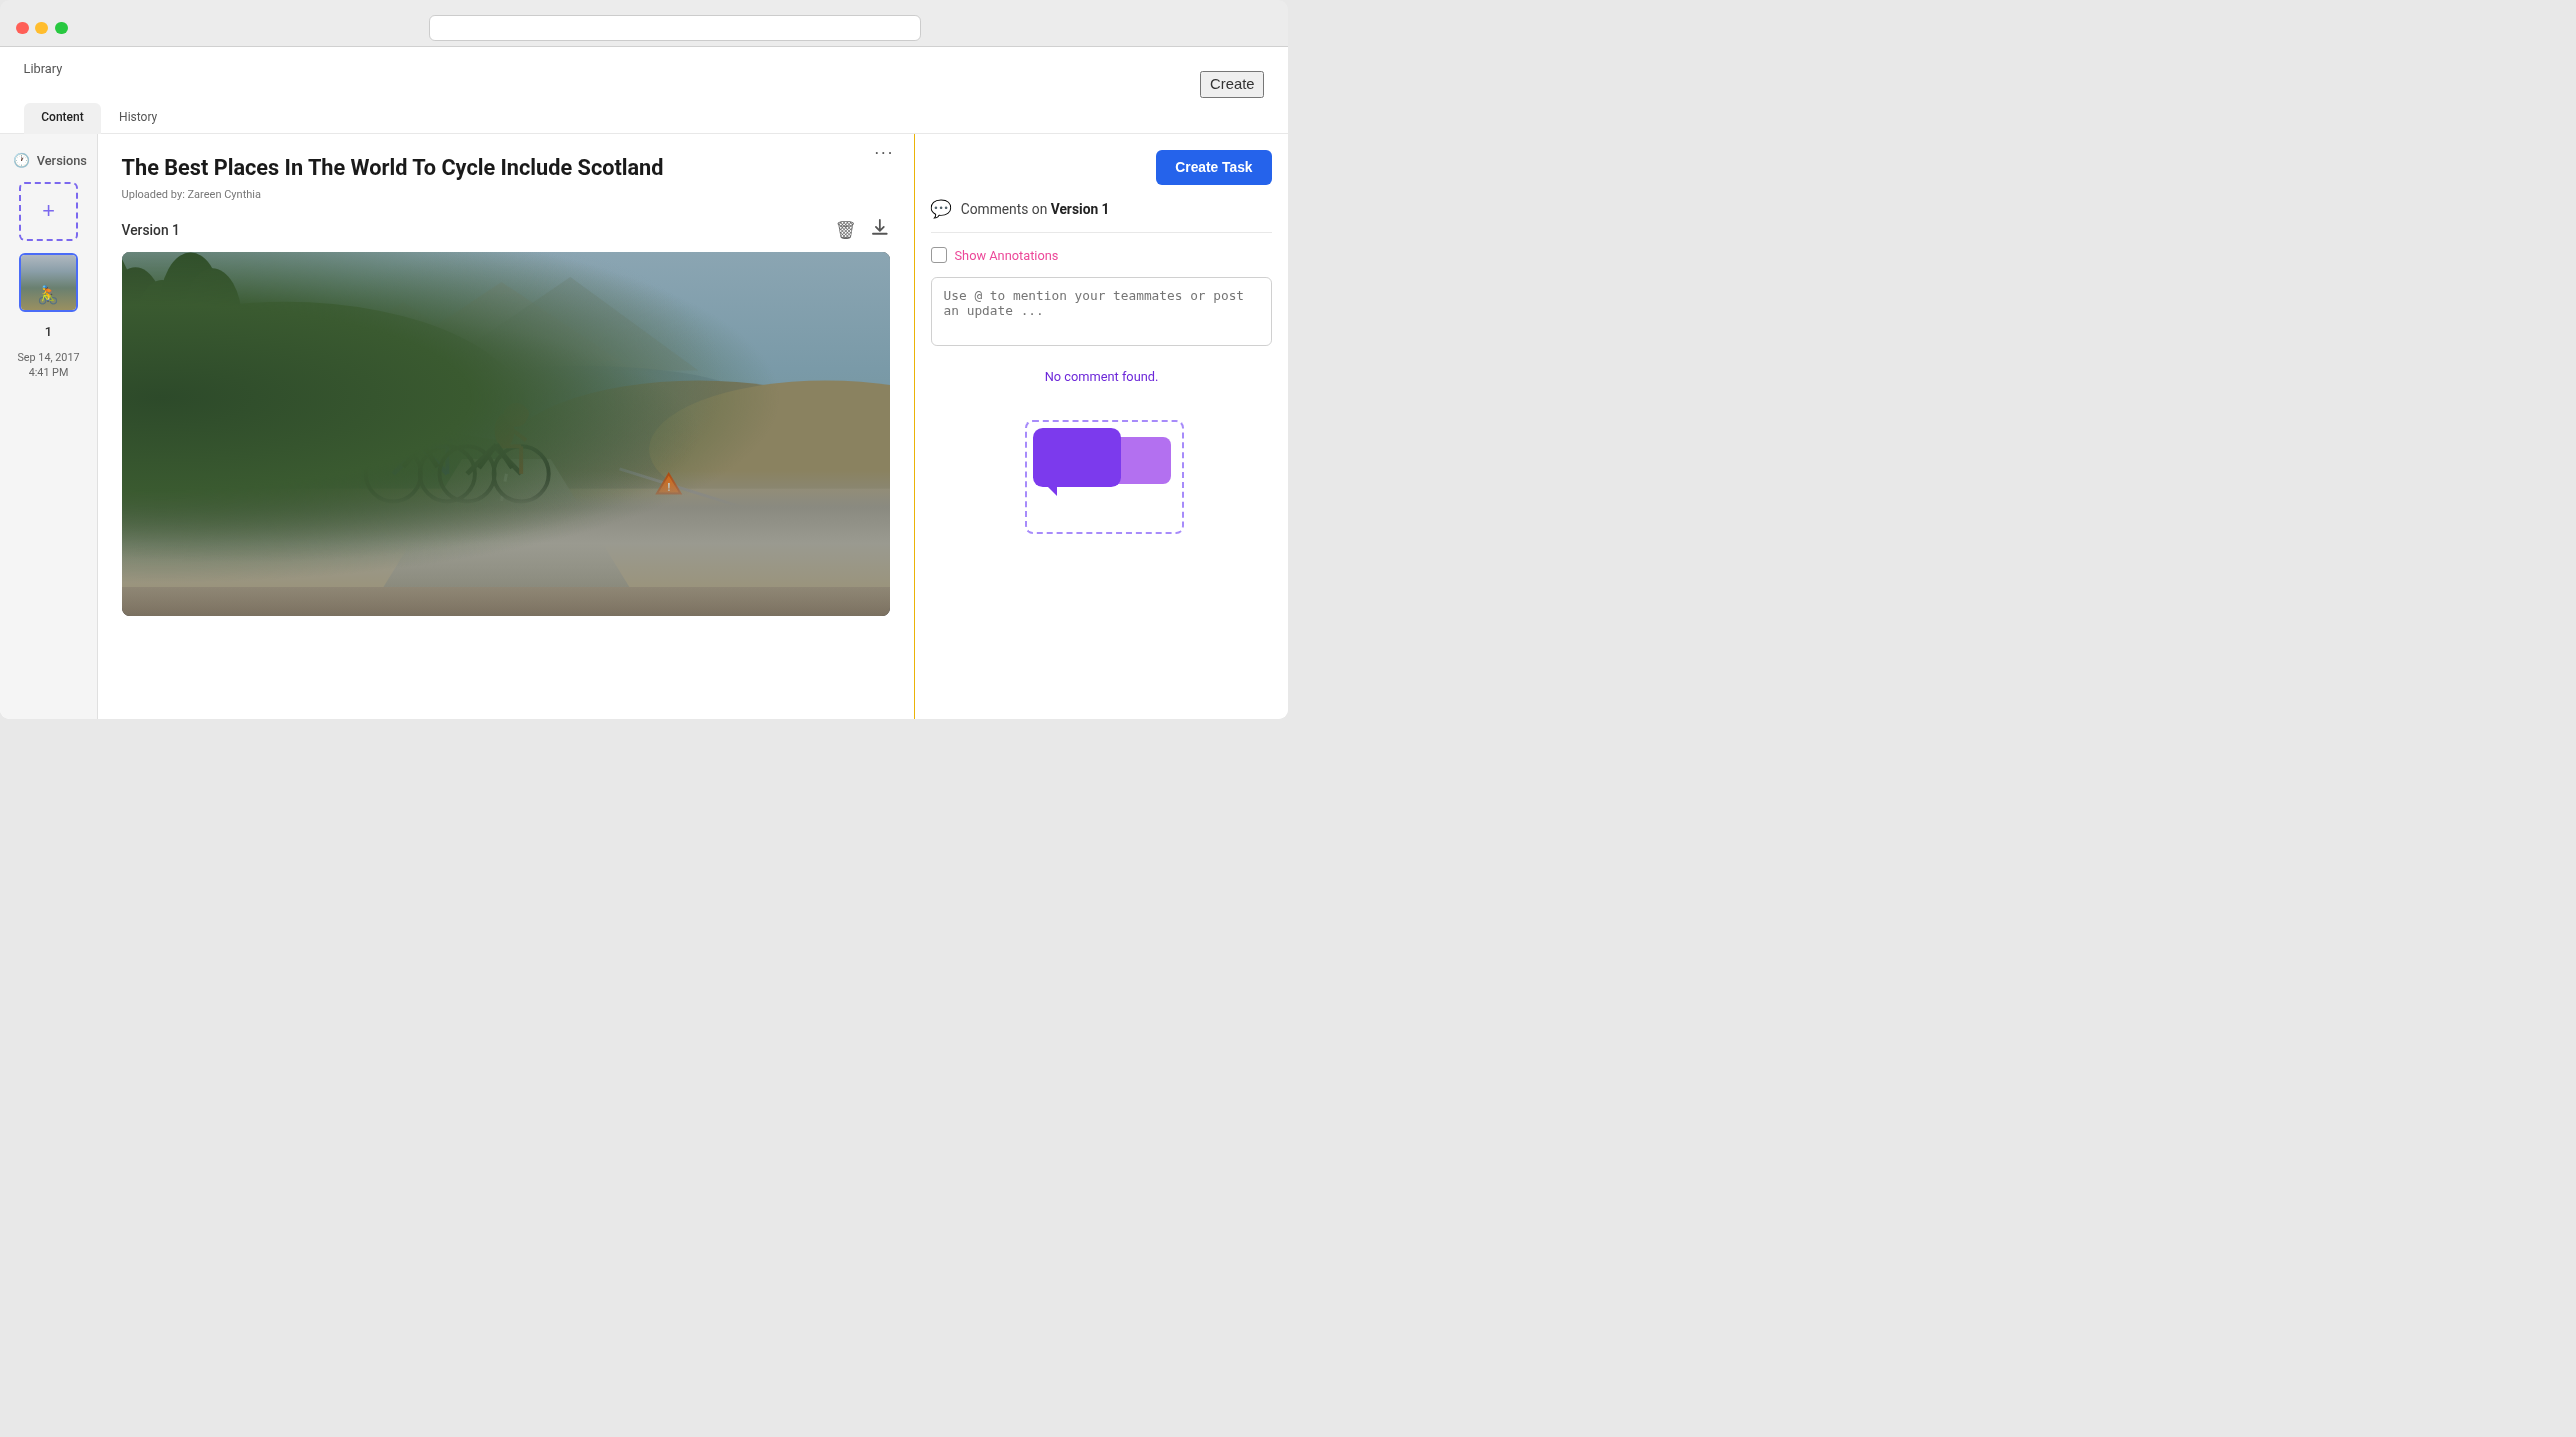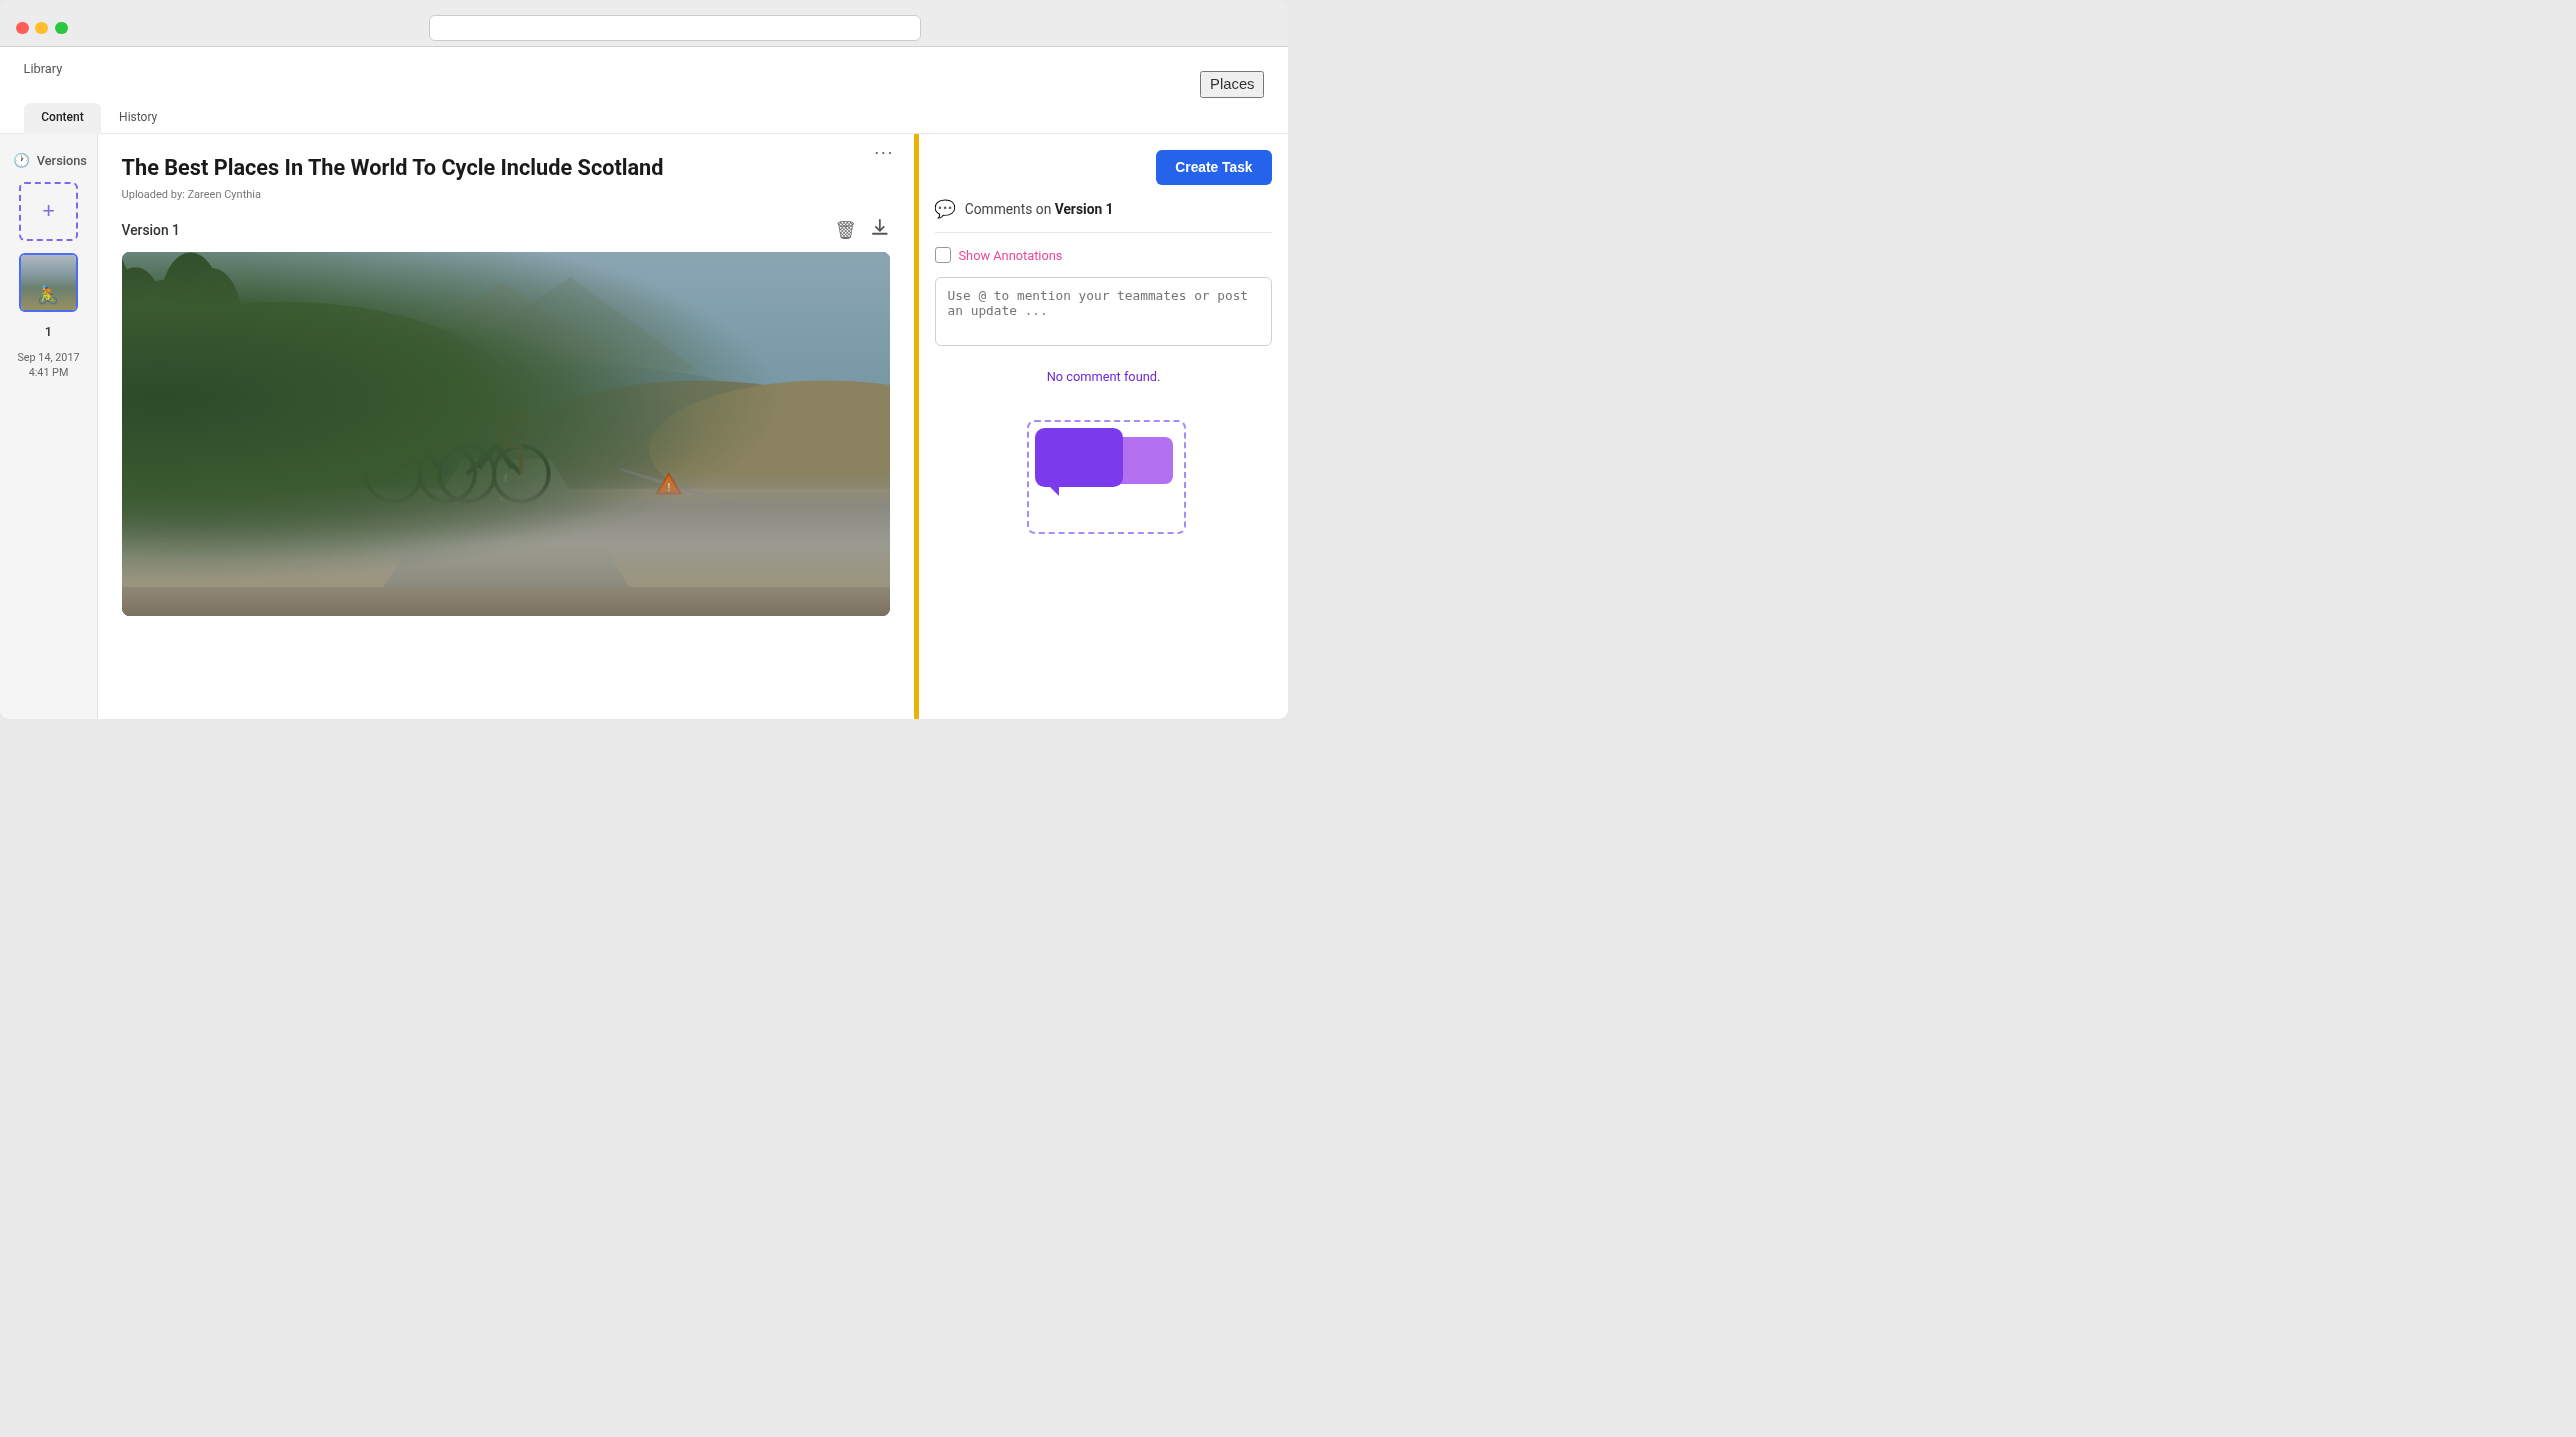--- a/index.html
+++ b/index.html
@@ -262,21 +262,21 @@
         radial-gradient(ellipse at 15% 50%, #2a4228 0%, transparent 50%),
         
         radial-gradient(ellipse at 50% 35%, #7a8a8a 0%, transparent 40%),
         
         linear-gradient(180deg, transparent 60%, #8a8a80 70%, #9a9a90 80%, transparent 100%);
     }
 
     
     .right-panel {
       width: 374px;
-      border-left: 5px solid #eab308;
+      border-left: 1px solid #eab308;
       display: flex;
       flex-direction: column;
       padding: 15.8px;
       gap: 13.8px;
       background: white;
     }
     .create-task-btn {
       align-self: flex-end;
       background: #2563eb;
       color: white;
@@ -415,21 +415,21 @@
       <span class="library-label">Library</span>
       <div class="tabs">
         <div class="tab active">
           <span>Content</span>
         </div>
         <div class="tab">
           <span>History</span>
         </div>
       </div>
     </div>
-    <button class="close-btn">Places</button>
+    <button class="close-btn">Create</button>
   </div>
 
   <div class="app-body">
 
     <div class="sidebar">
       <div class="sidebar-versions-header">
         <span class="clock-icon">🕐</span>
         <span class="versions-label">Versions</span>
       </div>
       <button class="add-version-btn">

